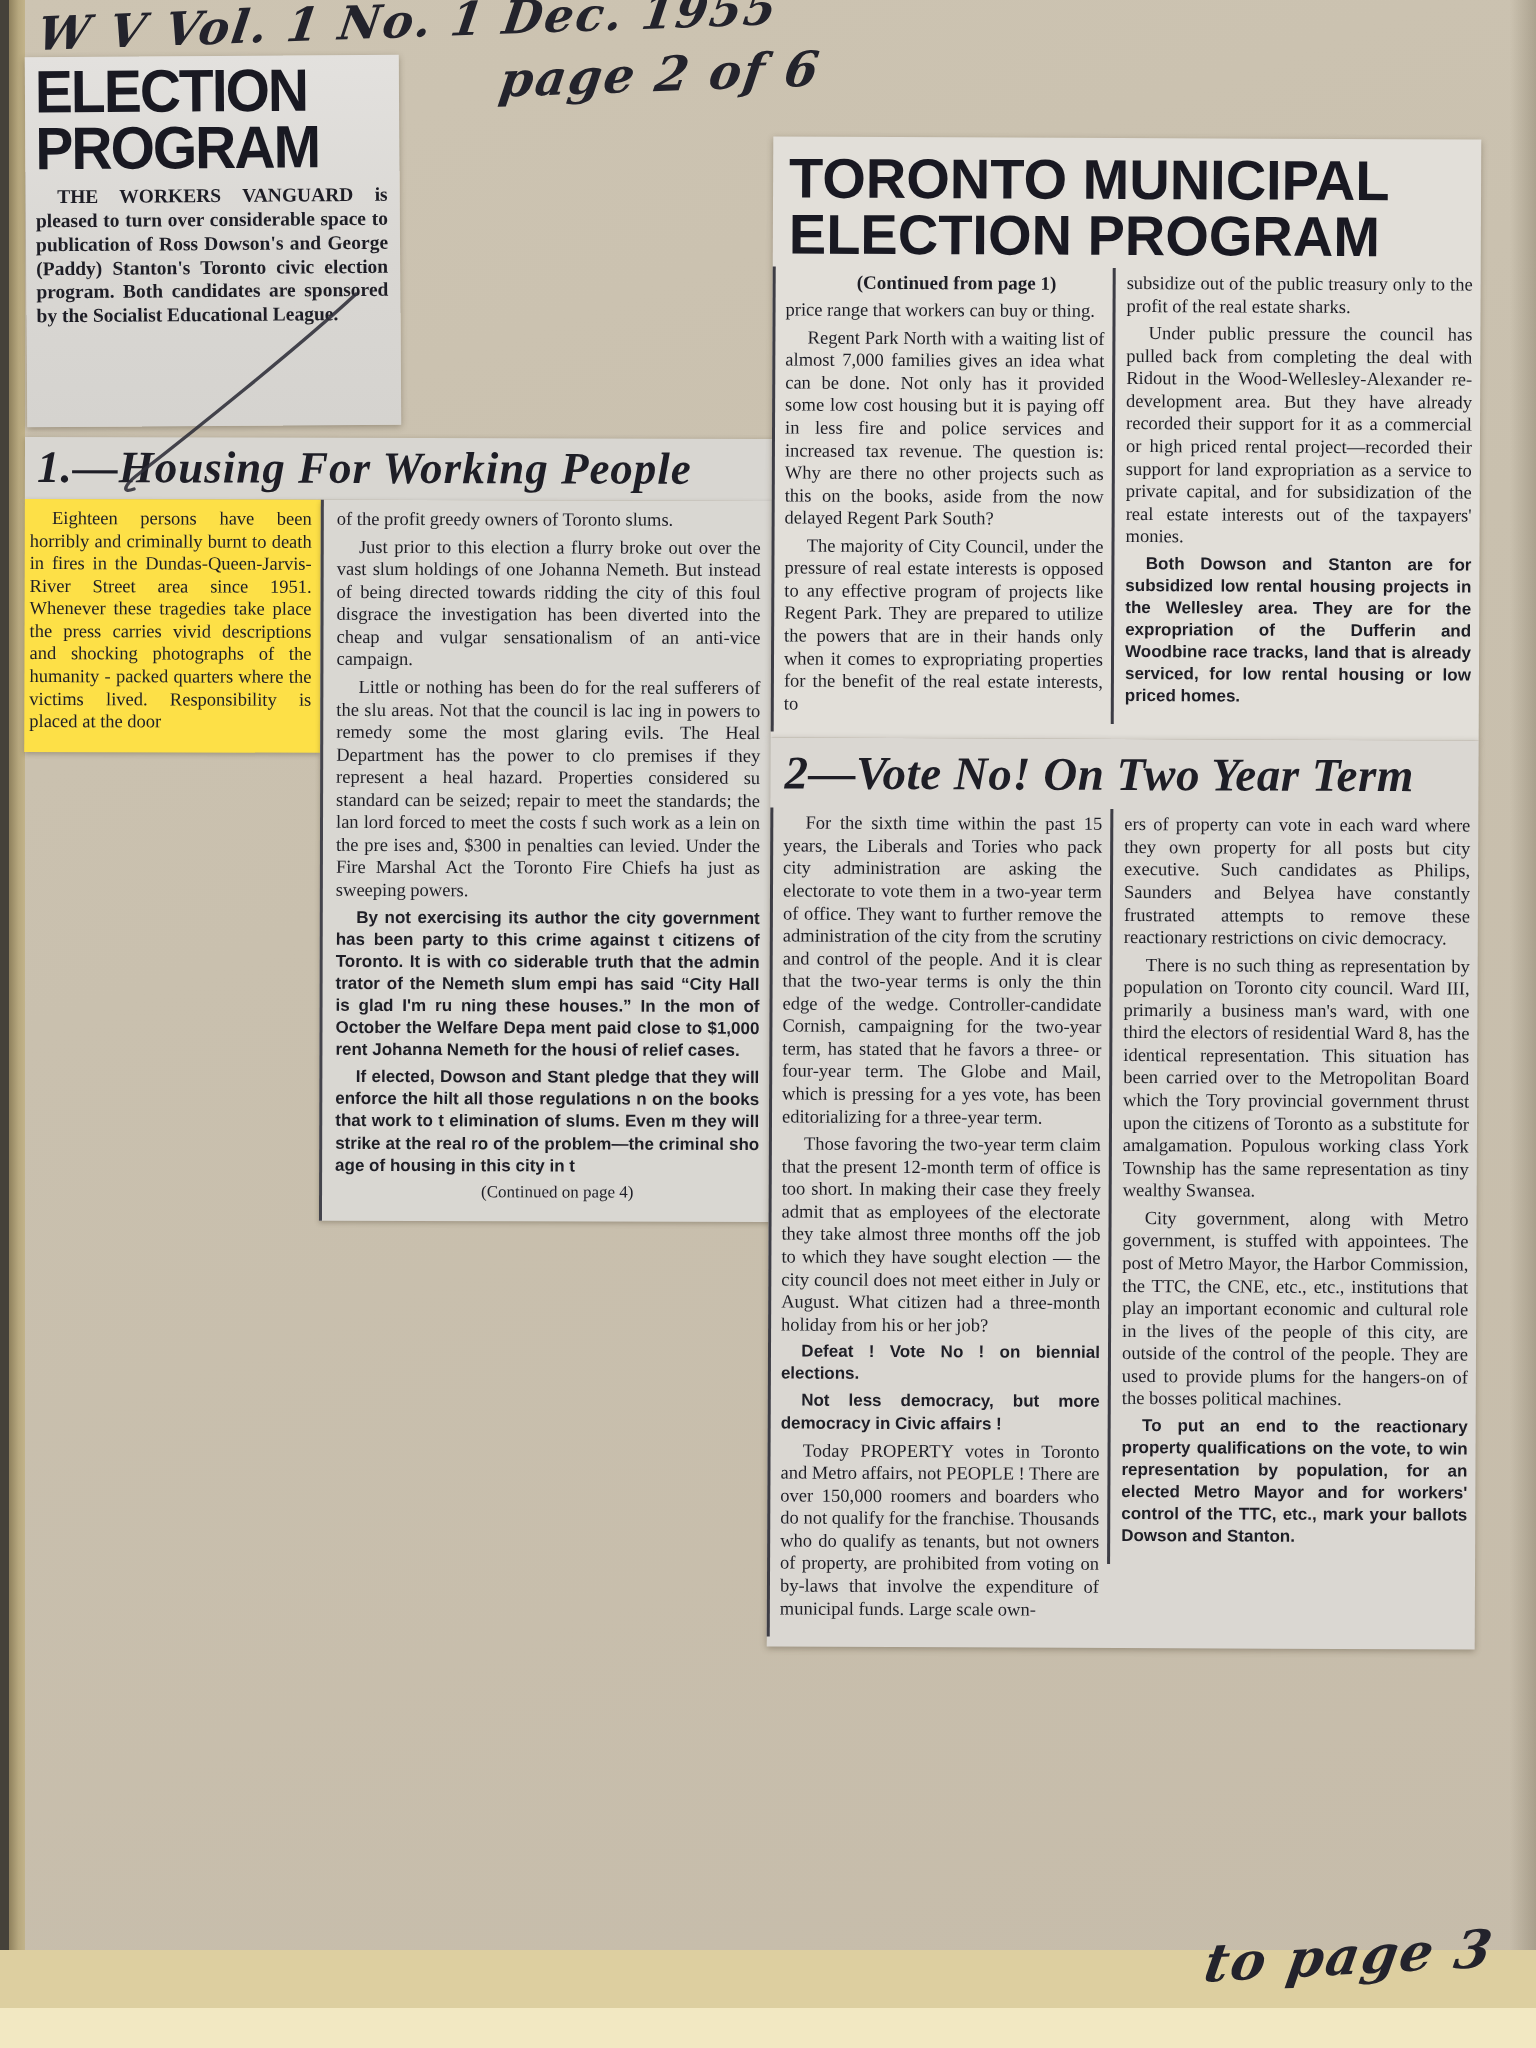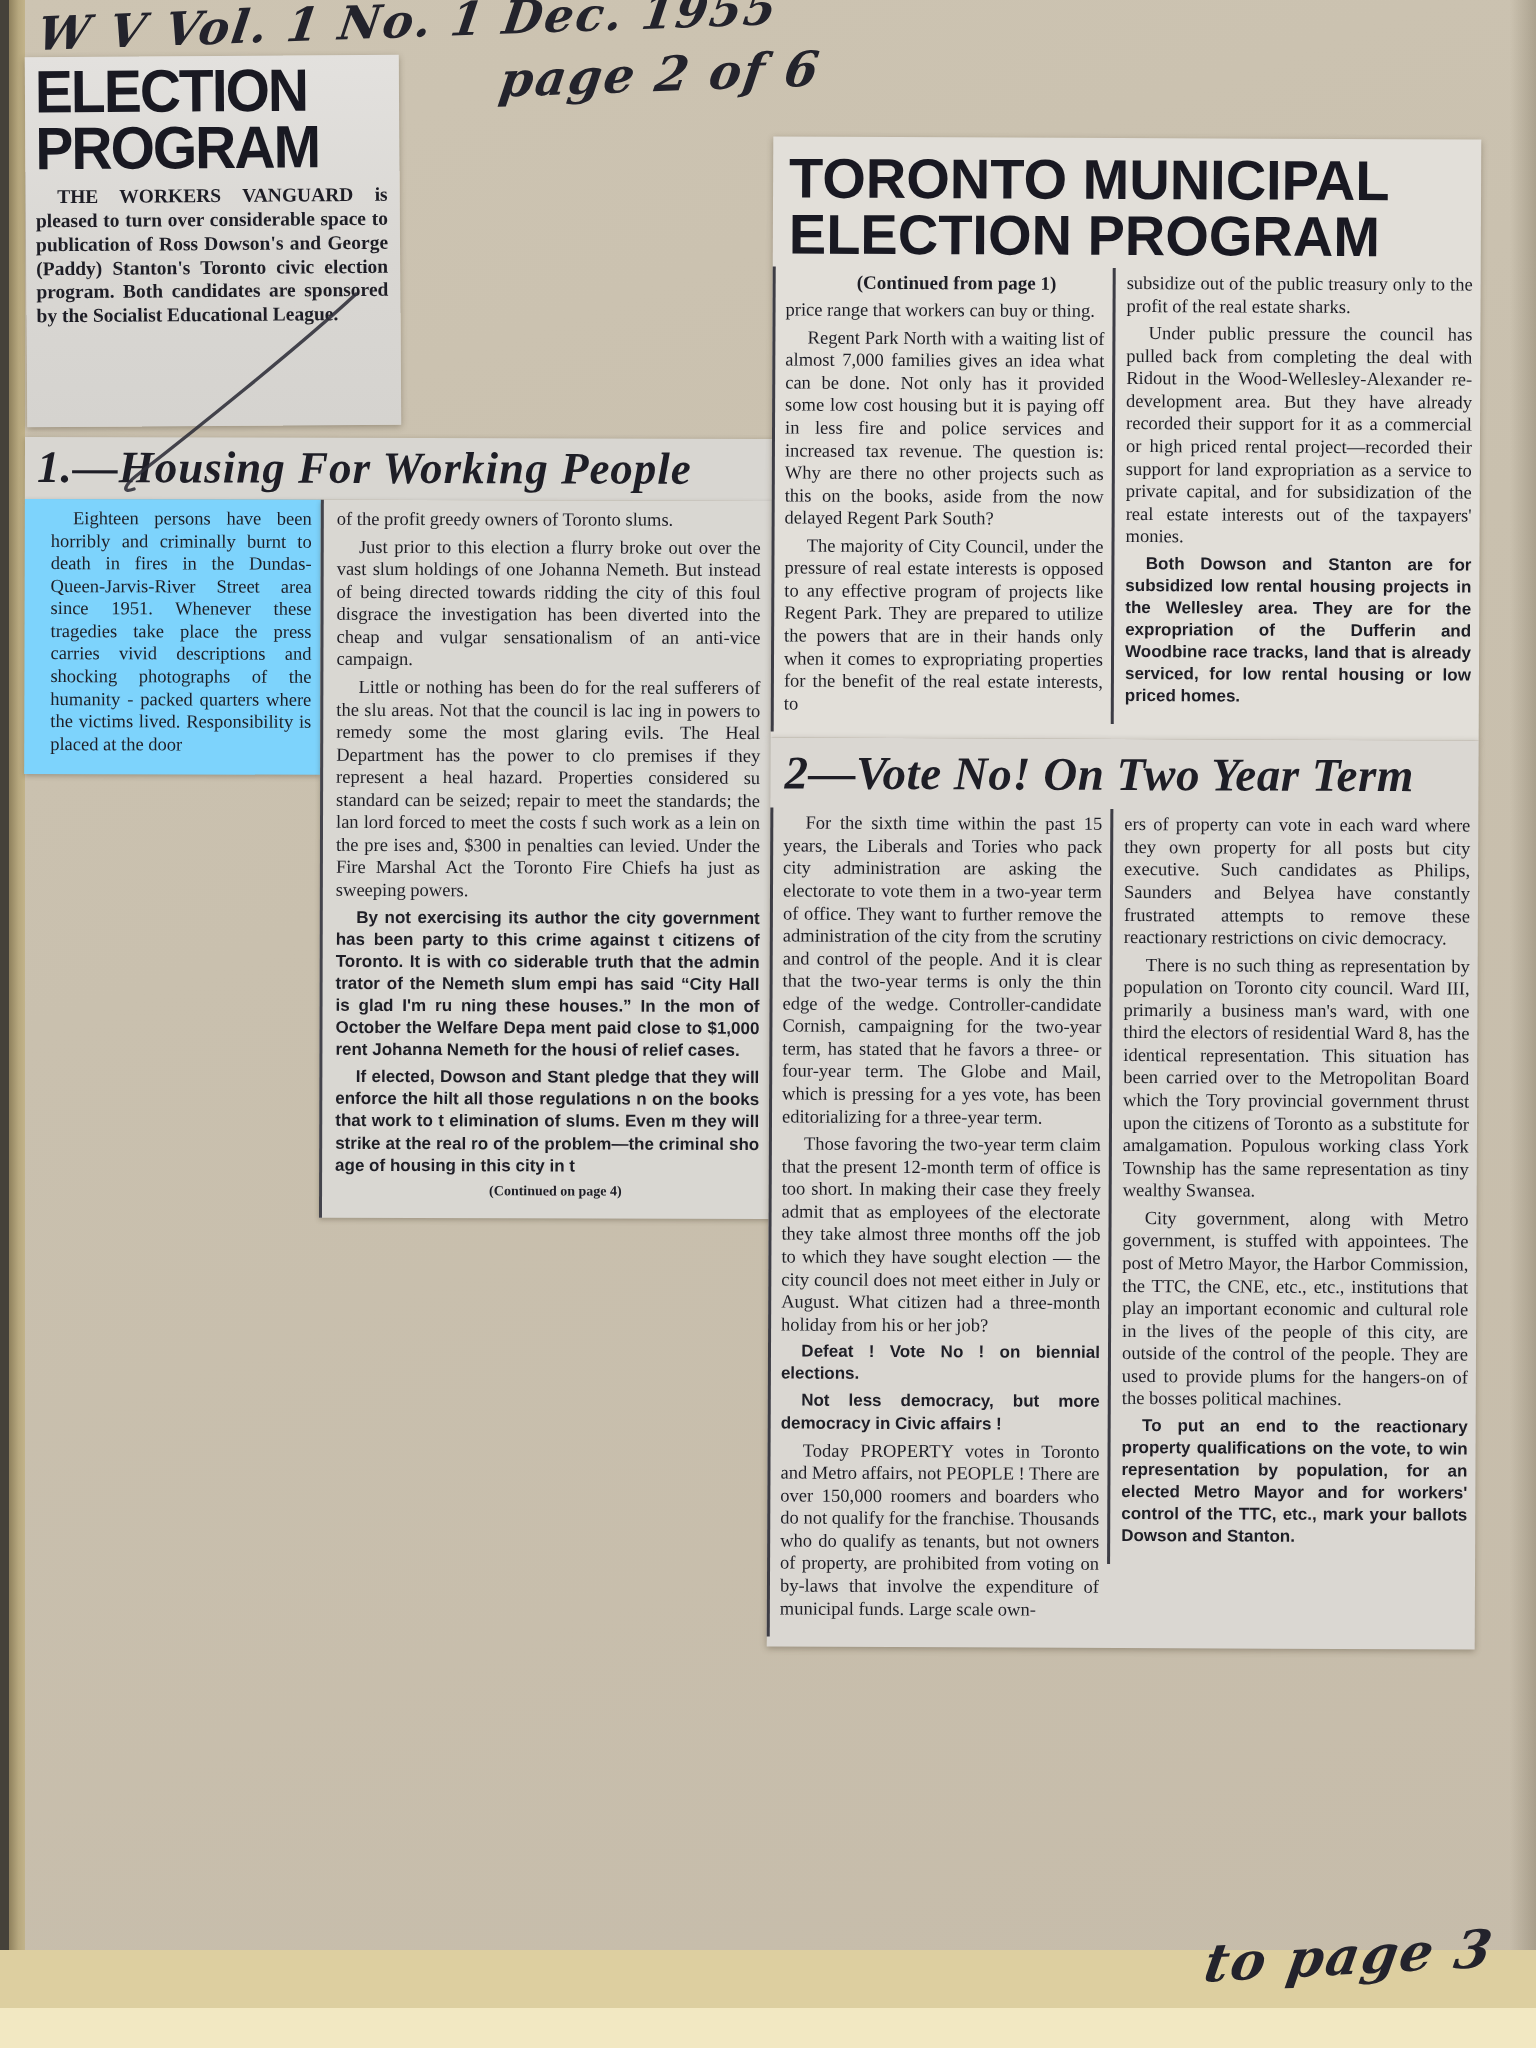--- a/index.html
+++ b/index.html
@@ -38,25 +38,25 @@
   
   #clipB{position:absolute;left:24px;top:438px;width:750px;transform:rotate(0.15deg);}
   #clipB .section-heading{background:#d8d6d1;padding:4px 10px 6px 12px;
     font-size:45px;font-style:italic;font-weight:bold;letter-spacing:1px;white-space:nowrap;
     box-shadow:0 1px 5px rgba(60,50,30,.3);}
   #clipB .cols{display:flex;align-items:flex-start;}
   .newsp{font-size:18.5px;line-height:1.22;text-align:justify;}
   .newsp p{margin:0 0 5px 0;text-indent:1.2em;}
   .newsp p.no-indent{text-indent:0;}
   .bold-sans{font-family:"Liberation Sans", sans-serif;font-weight:bold;font-size:17px;line-height:1.3;}
-  #clipB .col1{width:296px;background:#7dd3fc;padding:8px 9px 14px 26px;box-sizing:border-box;
+  #clipB .col1{width:296px;background:#fde047;padding:8px 9px 14px 5px;box-sizing:border-box;
     box-shadow:0 2px 5px rgba(60,50,30,.3);}
   #clipB .col2{width:452px;background:#d9d7d2;border-left:3px solid #44444c;
     padding:8px 12px 14px 13px;box-sizing:border-box;box-shadow:0 2px 5px rgba(60,50,30,.3);}
-  .continued{text-align:center;font-weight:bold;font-size:14px;margin-top:10px;text-indent:0;}
+  .continued{text-align:center;font-weight:normal;font-size:17px;margin-top:10px;text-indent:0;}
 
   
   #rightstack{position:absolute;left:770px;top:138px;width:708px;transform:rotate(0.25deg);}
   #clipC{background:#e2dfd9;padding:0 0 6px 0;}
   #clipC .big-headline{font-size:56px;letter-spacing:0px;line-height:1.0;padding:14px 6px 4px 16px;
     transform:none;}
   .two-cols{display:flex;align-items:flex-start;}
   .two-cols .colL{width:340px;border-left:3px solid #3d3d45;padding:4px 8px 12px 10px;box-sizing:border-box;}
   .two-cols .colR{flex:1;border-left:3px solid #3d3d45;padding:4px 8px 12px 11px;box-sizing:border-box;}
   .cont-from{text-align:center;font-weight:bold;font-size:19px;margin:4px 0 10px 0;text-indent:0;}

